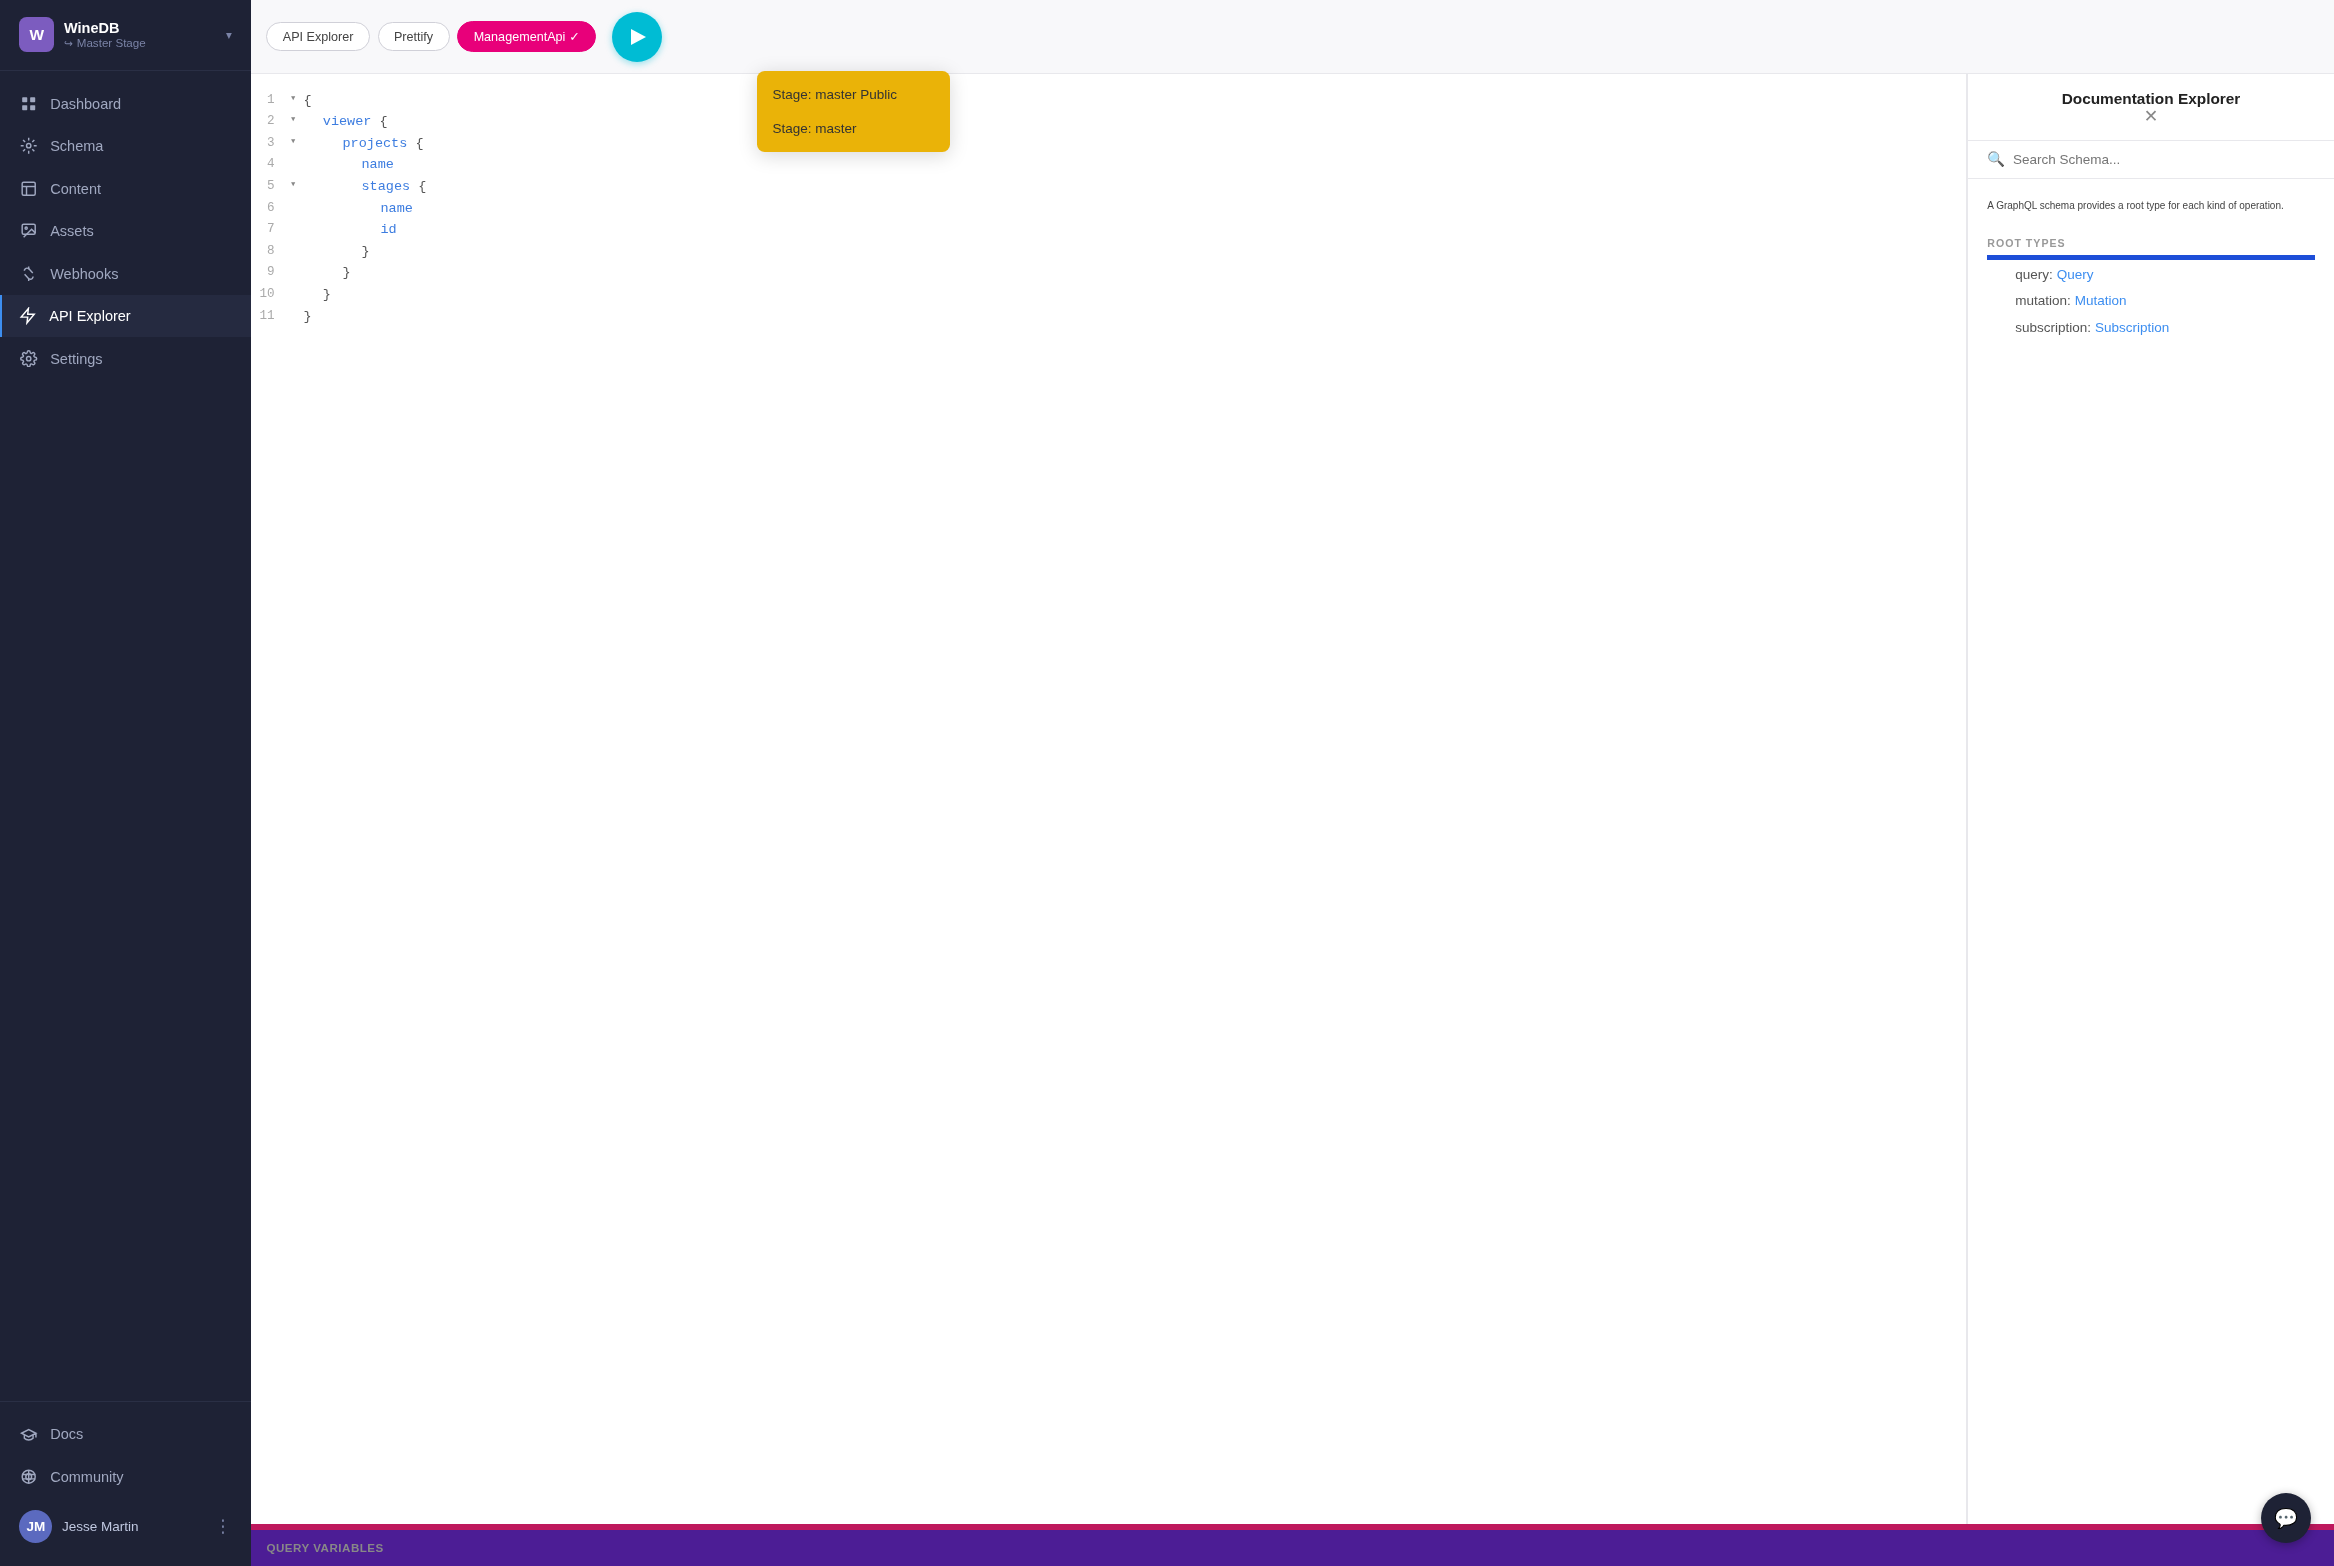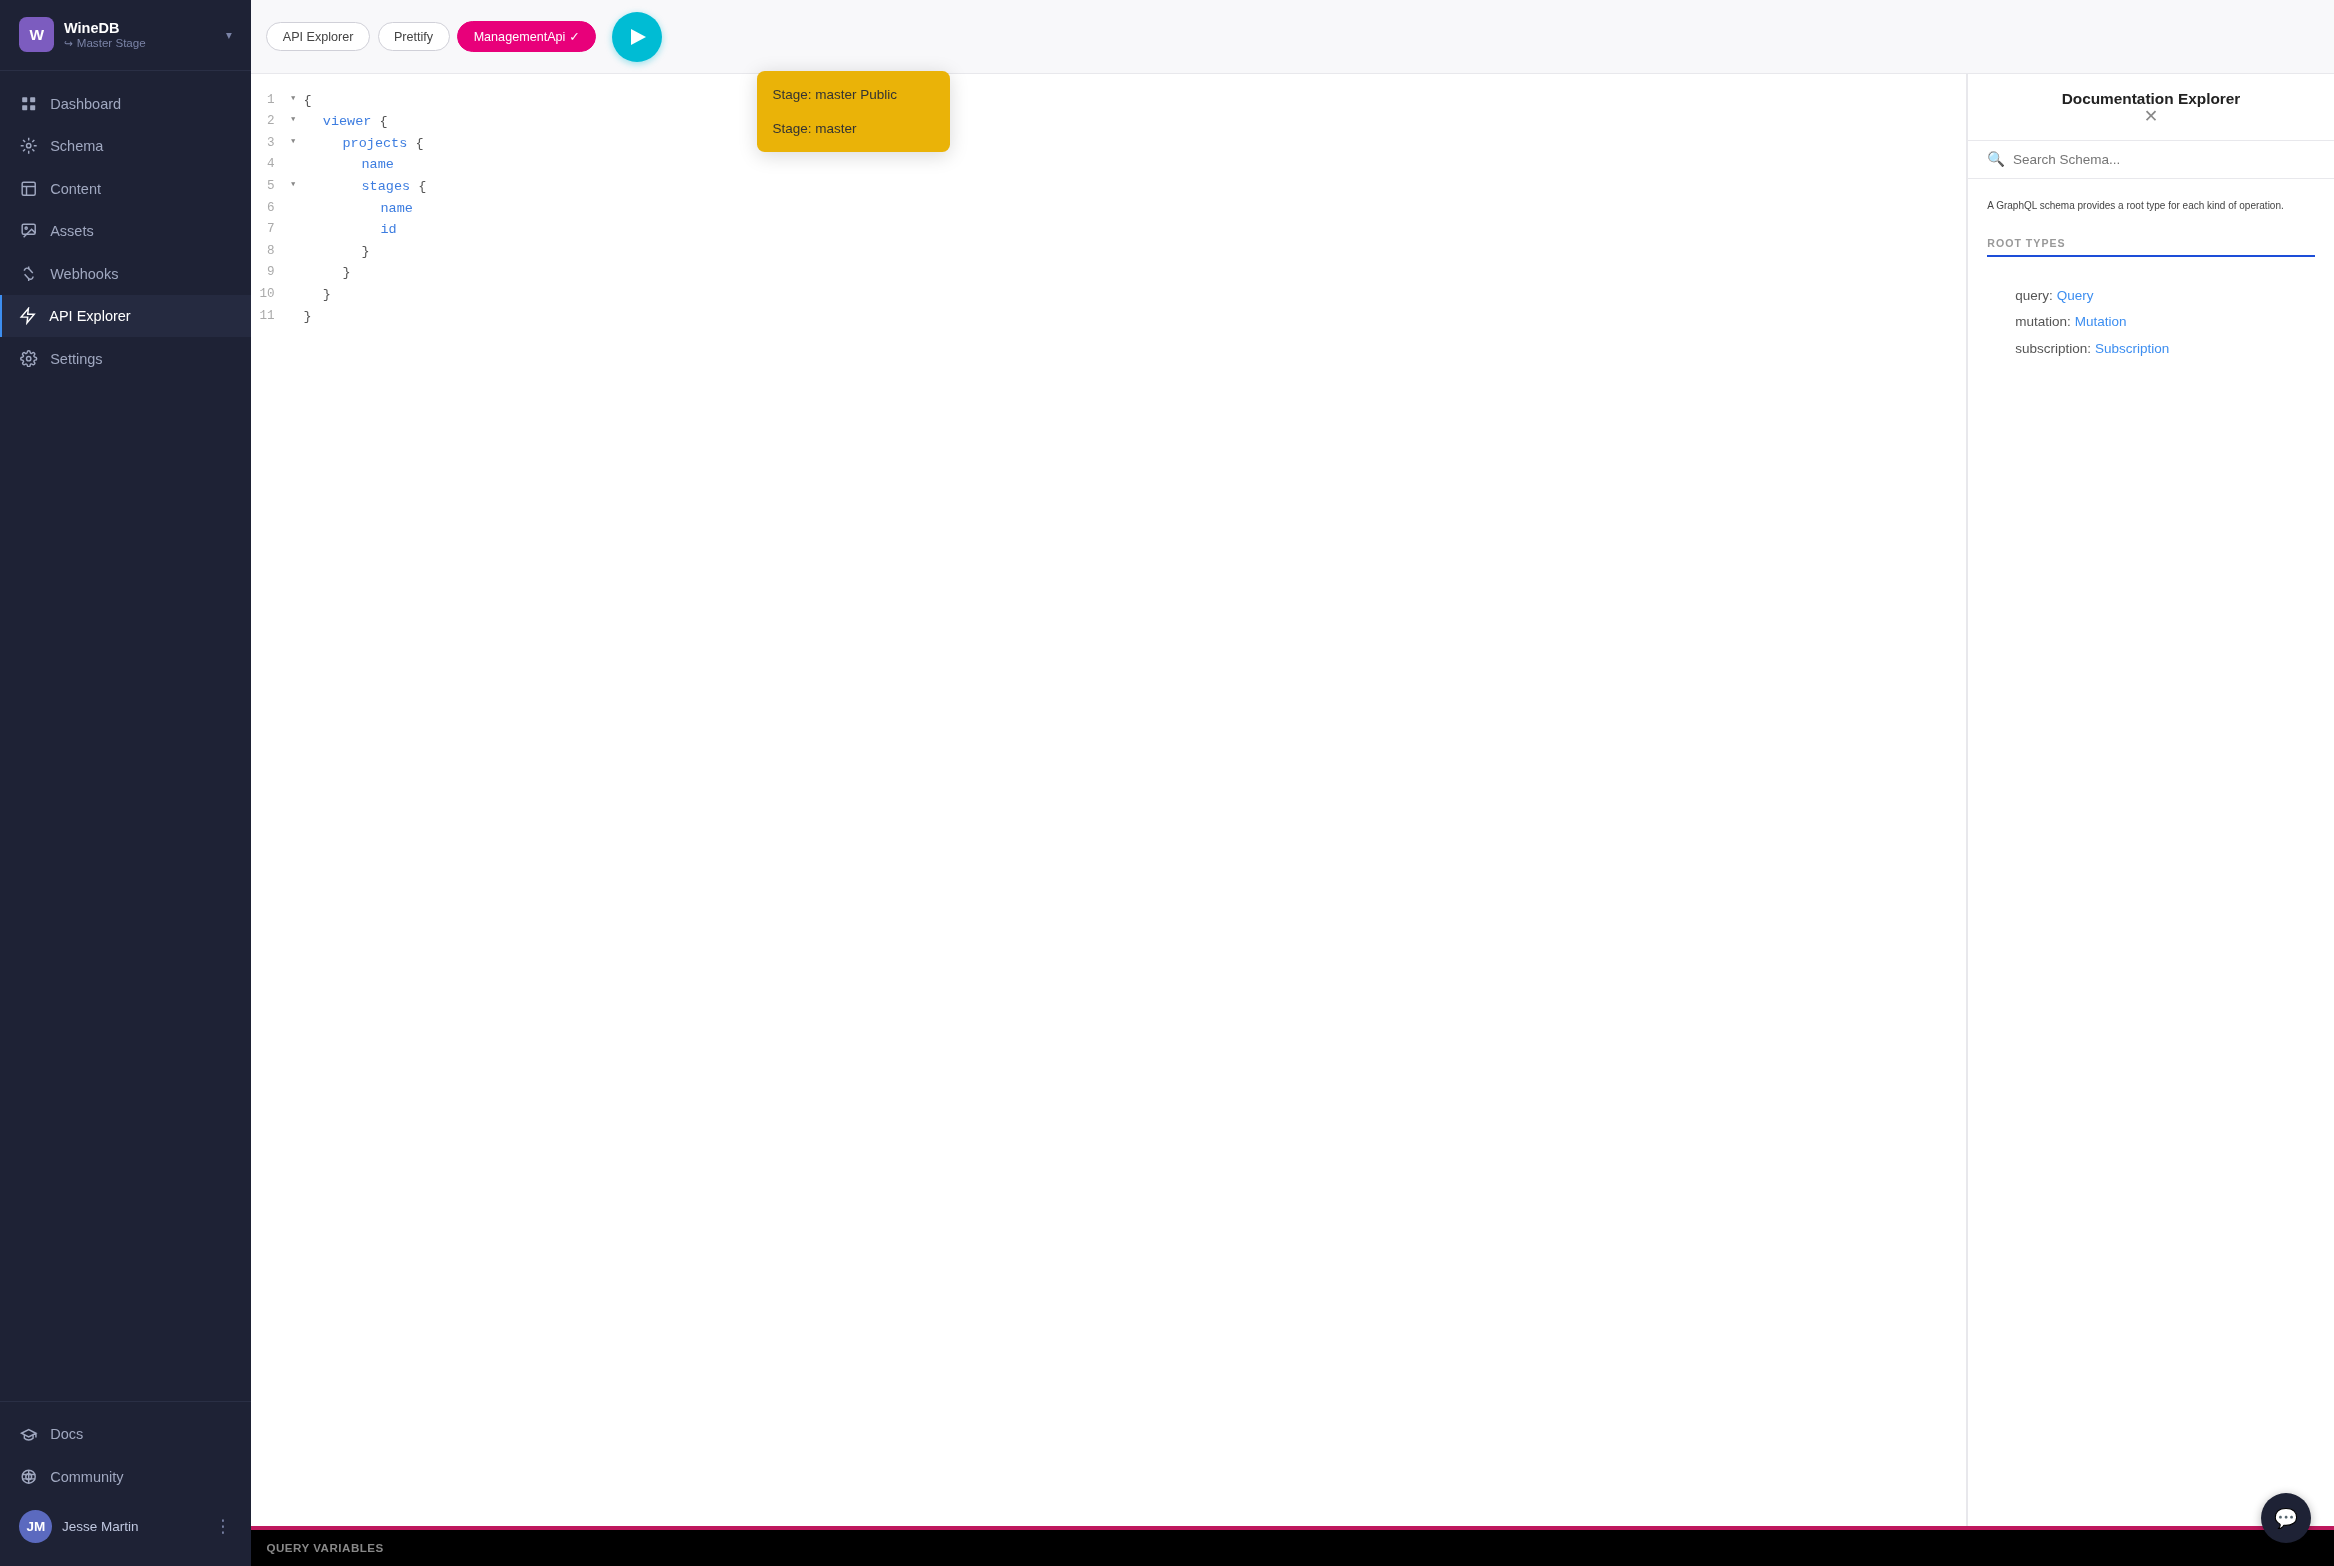--- a/index.html
+++ b/index.html
@@ -270,22 +270,22 @@
       flex: 1;
       white-space: pre;
     }
 
     .token-bracket { color: #555; }
     .token-field { color: #3d7de0; }
 
     
     .query-variables {
       padding: 11.6px 15.4px;
-      background: #000000;
-      border-top: 4px solid #be185d;
+      background: #4c1d95;
+      border-top: 6px solid #be185d;
       font-size: 11.6px;
       color: #888;
       letter-spacing: 0.5px;
       text-transform: uppercase;
       font-weight: 600;
     }
 
     
     .doc-explorer {
       width: 367px;
@@ -352,22 +352,22 @@
       line-height: 1.6;
       margin-bottom: 23px;
     }
 
     .doc-section-label {
       font-size: 10.6px;
       font-weight: 700;
       color: #999;
       letter-spacing: 1px;
       text-transform: uppercase;
-      margin-bottom: 31px;
-      border-bottom: 2px solid #1d4ed8;
+      margin-bottom: 7px;
+      border-bottom: 5px solid #1d4ed8;
       padding-bottom: 5.8px;
     }
 
     .doc-type-row {
       display: flex;
       align-items: center;
       gap: 3.9px;
       margin-bottom: 11.6px;
       font-size: 13.5px;
       margin-left: 28px;

